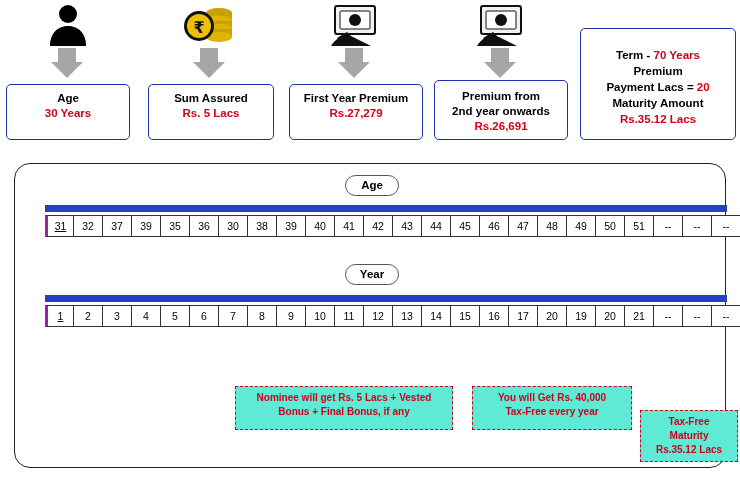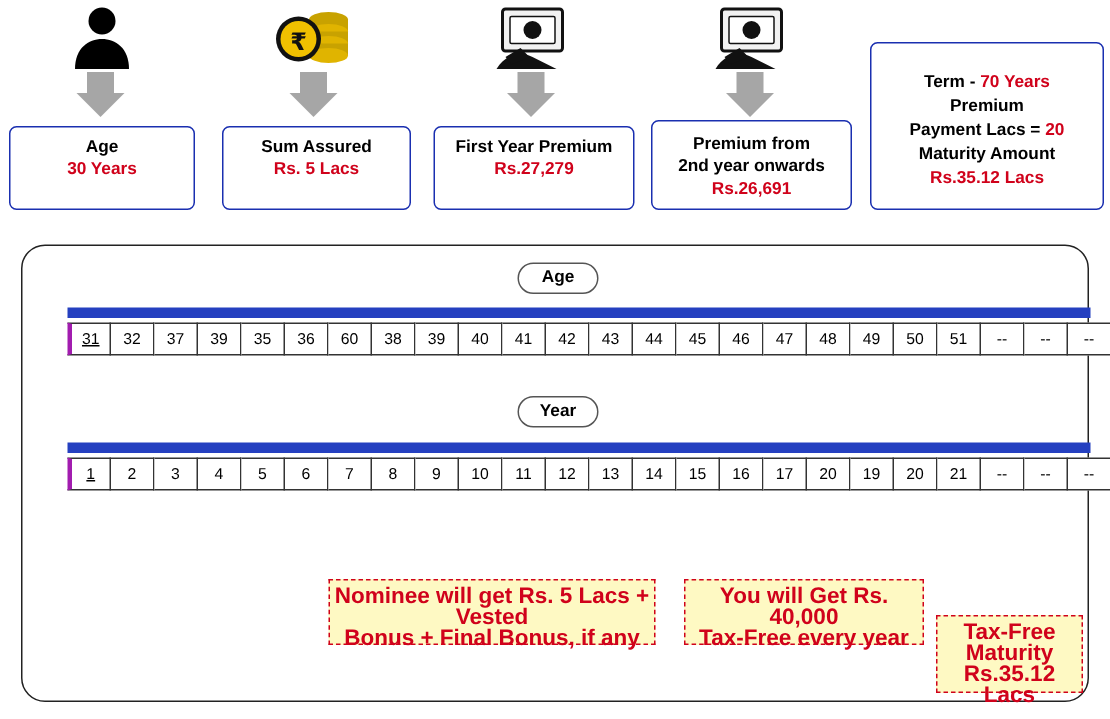--- a/index.html
+++ b/index.html
@@ -111,26 +111,27 @@
   }
   .cell:first-child { border-left: 3px solid #a21caf; text-decoration: underline; }
   .cell.w28 { width: 29px; }
 
   
   .callout {
     position: absolute;
     border: 1px dashed #d0021b;
     box-sizing: border-box;
     color: #d0021b;
-    font-size: 15px;
+    font-size: 10px;
     font-weight: bold;
     text-align: center;
     line-height: 14px;
     padding-top: 4px;
-    background: #fef9c3;
+    background: #5eead4;
+    margin-left: 16px;
   }
 
   svg.overlay {
     position: absolute;
     left: 0;
     top: 0;
     width: 740px;
     height: 479px;
     pointer-events: none;
   }
@@ -251,21 +252,21 @@
     <div class="pill" style="left:330px; top:11px;">Age</div>
 
     <div class="bluebar" style="top:41px;"></div>
     <div class="cellrow" id="age-row" style="top:51px;">
         <div class="cell w28">31</div>
         <div class="cell w28">32</div>
         <div class="cell w28">37</div>
         <div class="cell w28">39</div>
         <div class="cell w28">35</div>
         <div class="cell w28">36</div>
-        <div class="cell w28">60</div>
+        <div class="cell w28">30</div>
         <div class="cell w28">38</div>
         <div class="cell w28">39</div>
         <div class="cell w28">40</div>
         <div class="cell w28">41</div>
         <div class="cell w28">42</div>
         <div class="cell w28">43</div>
         <div class="cell w28">44</div>
         <div class="cell w28">45</div>
         <div class="cell w28">46</div>
         <div class="cell w28">47</div>

